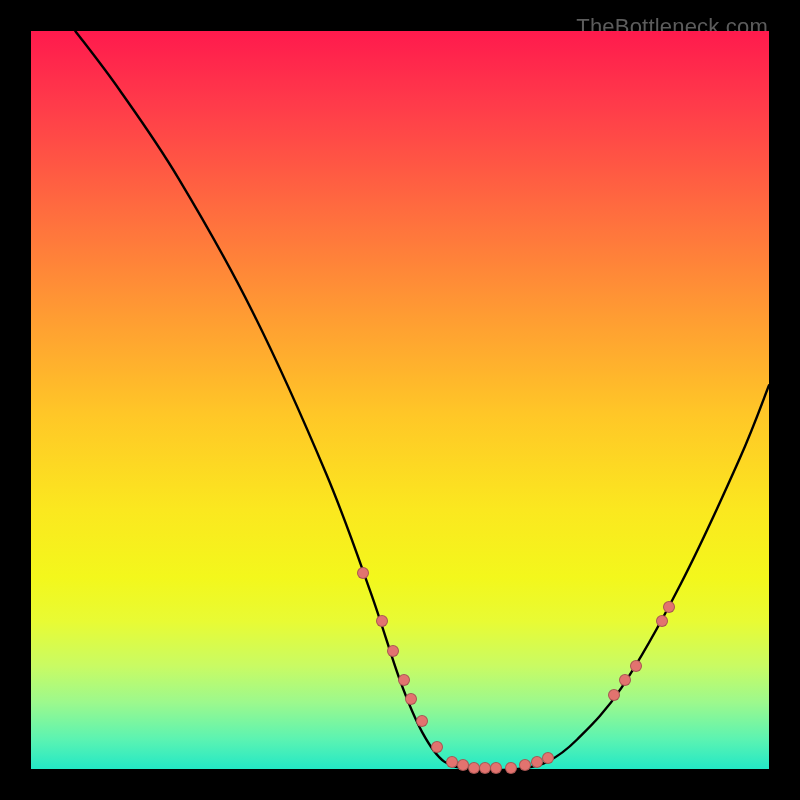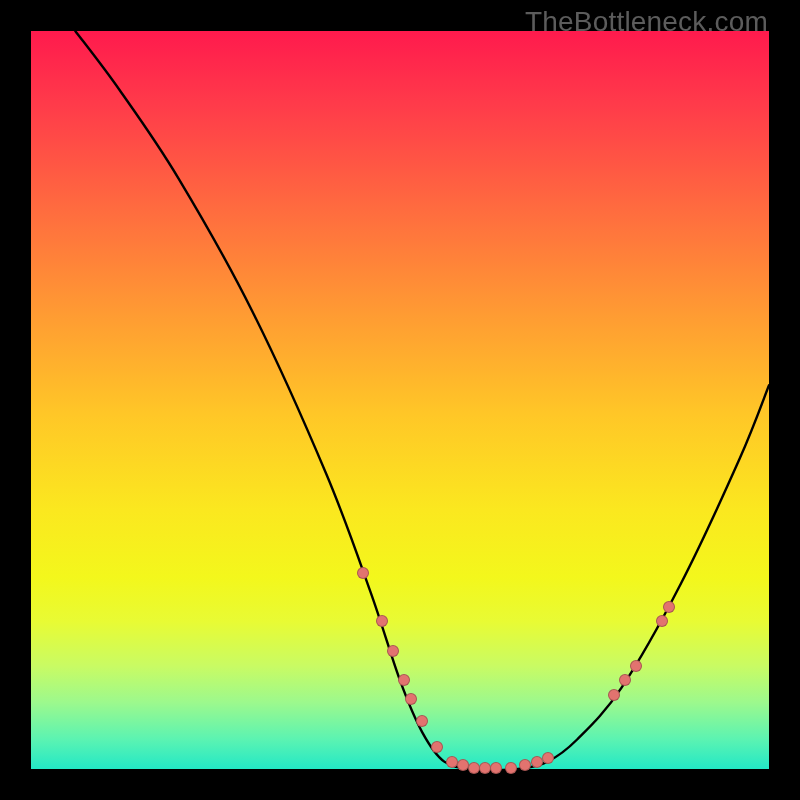--- a/index.html
+++ b/index.html
@@ -26,24 +26,24 @@
       #f3f71c 74%,
       #e8fb34 80%,
       #c9fb63 86%,
       #9cf98d 91%,
       #5bf3b2 96%,
       #23e8c6 100%
     );
   }
   .watermark {
     position: absolute;
-    top: 6px;
+    top: 14px;
     right: 32px;
     font-family: Arial, Helvetica, sans-serif;
-    font-size: 28px;
+    font-size: 22px;
     font-weight: 500;
     color: #5c5c5c;
     letter-spacing: 0.2px;
   }
   svg.curve {
     position: absolute;
     left: 0; top: 0;
     width: 738px; height: 738px;
   }
   .dot {

